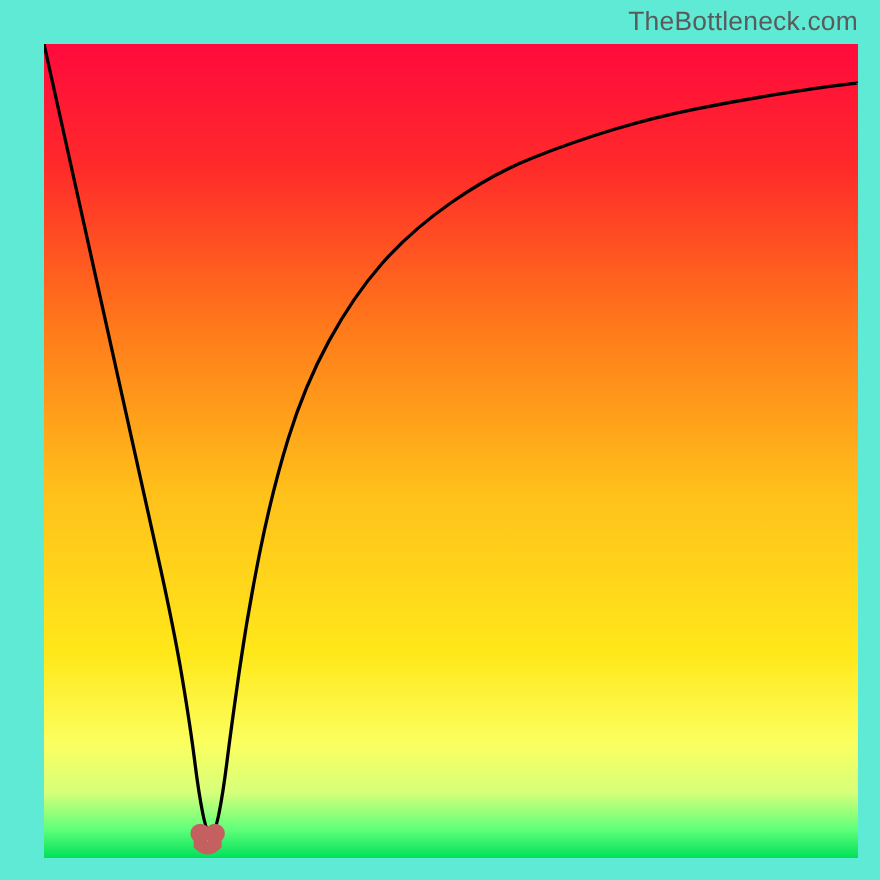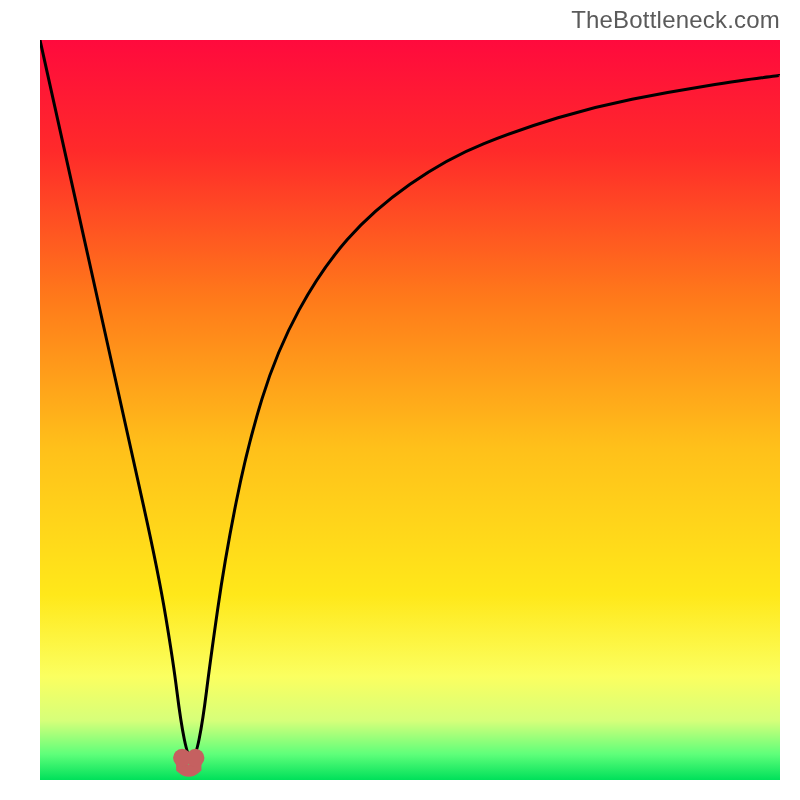--- a/index.html
+++ b/index.html
@@ -10,21 +10,21 @@
     background: #000;
     overflow: hidden;
     font-family: Arial, Helvetica, sans-serif;
   }
   .frame {
     position: absolute;
     left: 0;
     top: 0;
     width: 800px;
     height: 800px;
-    background: #ffffff;
+    background: #5eead4;
   }
   .plot-area {
     position: absolute;
     left: 40px;
     top: 40px;
     width: 740px;
     height: 740px;
     overflow: hidden;
   }
   .gradient-bg {

